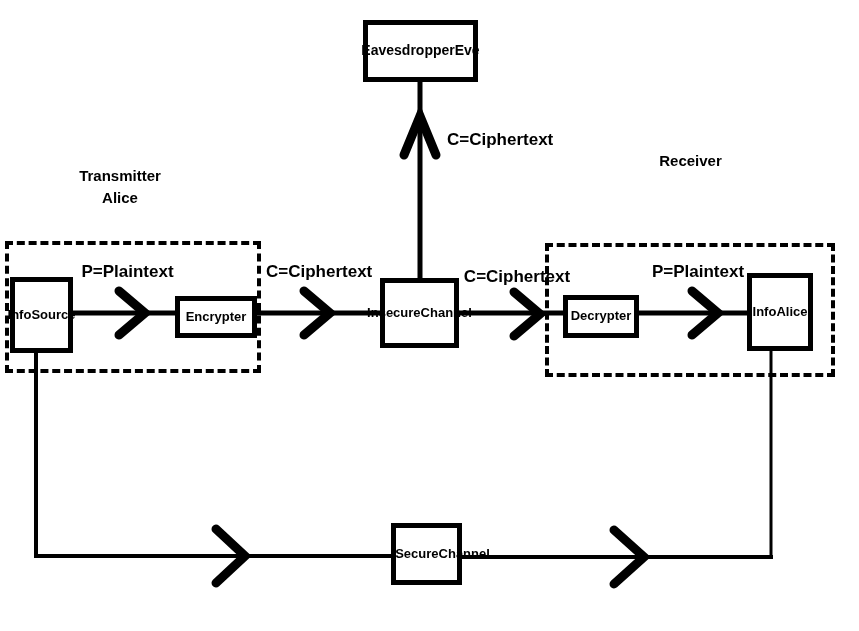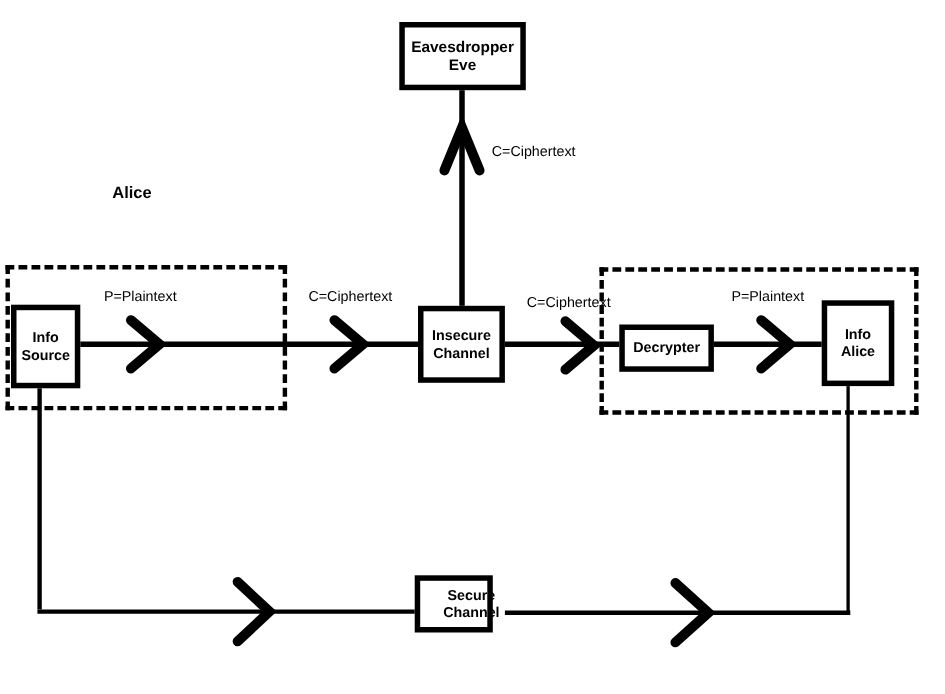--- a/index.html
+++ b/index.html
@@ -11,39 +11,38 @@
     color:#000;
     overflow:hidden;
   }
   svg.wires{position:absolute;left:0;top:0;z-index:1;}
   .solid-box{
     position:absolute;
     box-sizing:border-box;
     border:5px solid #000;
     background:#fff;
     display:flex;
-    flex-direction:column;
     align-items:center;
     justify-content:center;
     text-align:center;
     font-weight:700;
     z-index:3;
     line-height:1.25;
   }
   .dashed-box{
     position:absolute;
     box-sizing:border-box;
     border:4px dashed #000;
     background:transparent;
     z-index:2;
   }
   .flow-label{
     position:absolute;
-    font-weight:400;
-    font-size:13px;
+    font-weight:700;
+    font-size:17px;
     white-space:nowrap;
     z-index:4;
   }
   .group-label{
     position:absolute;
     font-weight:700;
     font-size:15px;
     text-align:center;
     line-height:22px;
     z-index:4;
@@ -74,51 +73,56 @@
     <polyline points="692,291 718,313 692,335" fill="none" stroke="#000" stroke-width="9" stroke-linecap="round"></polyline>
     <polyline points="404,155 420,116 436,155" fill="none" stroke="#000" stroke-width="9" stroke-linecap="round"></polyline>
     <polyline points="216,529 245,556 216,583" fill="none" stroke="#000" stroke-width="9" stroke-linecap="round"></polyline>
     <polyline points="614,530 644,557 614,584" fill="none" stroke="#000" stroke-width="9" stroke-linecap="round"></polyline>
   </svg>
 
   <div class="dashed-box" style="left:5px;top:241px;width:256px;height:132px;"></div>
   <div class="dashed-box" style="left:545px;top:243px;width:290px;height:134px;"></div>
 
   <div class="group-label" style="left:55px;top:165px;width:130px;">
+    <div>Transmitter</div>
     <div>Alice</div>
   </div>
   <div class="group-label" style="left:628px;top:150px;width:125px;">
+    <div>Receiver</div>
   </div>
 
   <div class="solid-box fs14" style="left:363px;top:20px;width:115px;height:62px;">
     <div>Eavesdropper</div>
     <div>Eve</div>
   </div>
 
   <div class="solid-box fs13" style="left:10px;top:277px;width:63px;height:76px;">
     <div>Info</div>
     <div>Source</div>
   </div>
 
+  <div class="solid-box fs13" style="left:175px;top:296px;width:82px;height:42px;">
+    <div>Encrypter</div>
+  </div>
 
   <div class="solid-box fs13" style="left:380px;top:278px;width:79px;height:70px;">
     <div>Insecure</div>
     <div>Channel</div>
   </div>
 
-  <div class="solid-box fs13" style="left:563px;top:295px;width:86px;height:43px;">
+  <div class="solid-box fs13" style="left:563px;top:295px;width:76px;height:43px;">
     <div>Decrypter</div>
   </div>
 
   <div class="solid-box fs13" style="left:747px;top:273px;width:66px;height:78px;">
     <div>Info</div>
     <div>Alice</div>
   </div>
 
-  <div class="solid-box fs13" style="left:377px;top:523px;width:71px;height:52px;padding-left:32px;">
+  <div class="solid-box fs13" style="left:391px;top:523px;width:71px;height:62px;padding-left:32px;">
     <div>Secure</div>
     <div>Channel</div>
   </div>
 
   <div class="flow-label" style="left:447px;top:130px;">C=Ciphertext</div>
 
   <div class="flow-label ctr" style="left:75px;top:262px;width:105px;">P=Plaintext</div>
 
   <div class="flow-label ctr" style="left:266px;top:262px;width:105px;">C=Ciphertext</div>
 

